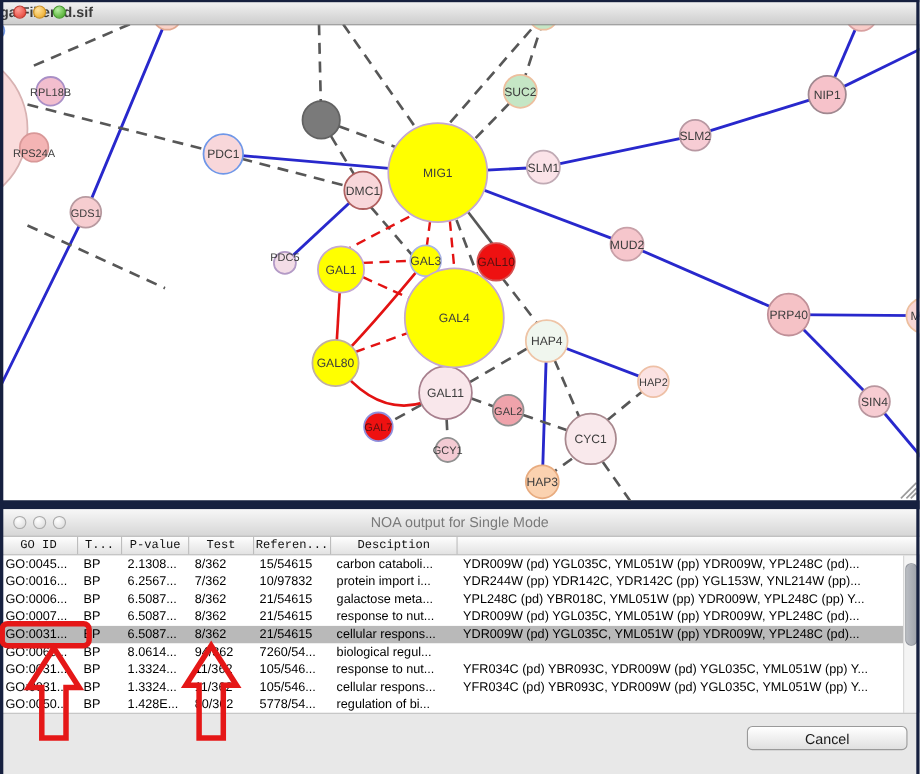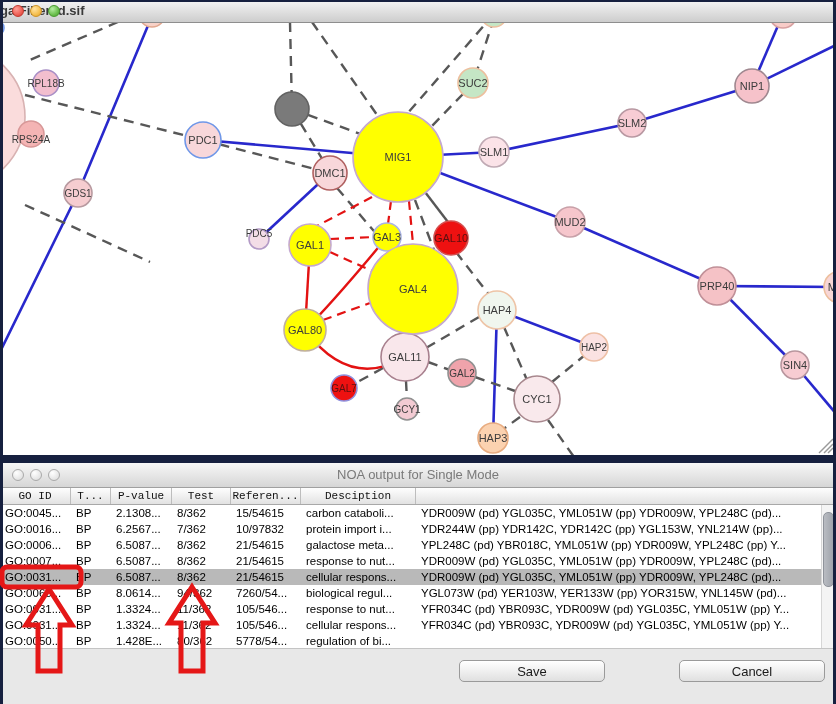--- a/index.html
+++ b/index.html
@@ -255,21 +255,20 @@
         <div class="tcell">cellular respons...</div>
         <div class="tcell">YDR009W (pd) YGL035C, YML051W (pp) YDR009W, YPL248C (pd)...</div>
       </div>
       <div class="trow">
         <div class="tcell">GO:0065...</div>
         <div class="tcell">BP</div>
         <div class="tcell">8.0614...</div>
         <div class="tcell">94/362</div>
         <div class="tcell">7260/54...</div>
         <div class="tcell">biological regul...</div>
-        <div class="tcell">YGL073W (pd) YER103W, YER133W (pp) YOR315W, YNL145W (pd)...</div>
       </div>
       <div class="trow">
         <div class="tcell">GO:0031...</div>
         <div class="tcell">BP</div>
         <div class="tcell">1.3324...</div>
         <div class="tcell">11/362</div>
         <div class="tcell">105/546...</div>
         <div class="tcell">response to nut...</div>
         <div class="tcell">YFR034C (pd) YBR093C, YDR009W (pd) YGL035C, YML051W (pp) Y...</div>
       </div>
@@ -290,21 +289,20 @@
         <div class="tcell">5778/54...</div>
         <div class="tcell">regulation of bi...</div>
       </div>
     </div>
 
   <div class="vscroll">
     <div class="vthumb"></div>
   </div>
 
   <div class="bottpanel"></div>
-  <button class="btn btn-save">Save</button>
   <button class="btn btn-cancel">Cancel</button>
 </div>
 
 <div class="frame"></div>
 
 <svg id="anno-svg" width="836" height="704" viewBox="0 0 836 704">
   <rect class="anno" x="2" y="567" width="79" height="20" rx="5"></rect>
   <polygon class="anno" points="49,589 72,625 60,625 60,671 38,671 38,625 26,625"></polygon>
   <polygon class="anno" points="192,587 215,623 203,623 203,671 181,671 181,623 169,623"></polygon>
 </svg>

